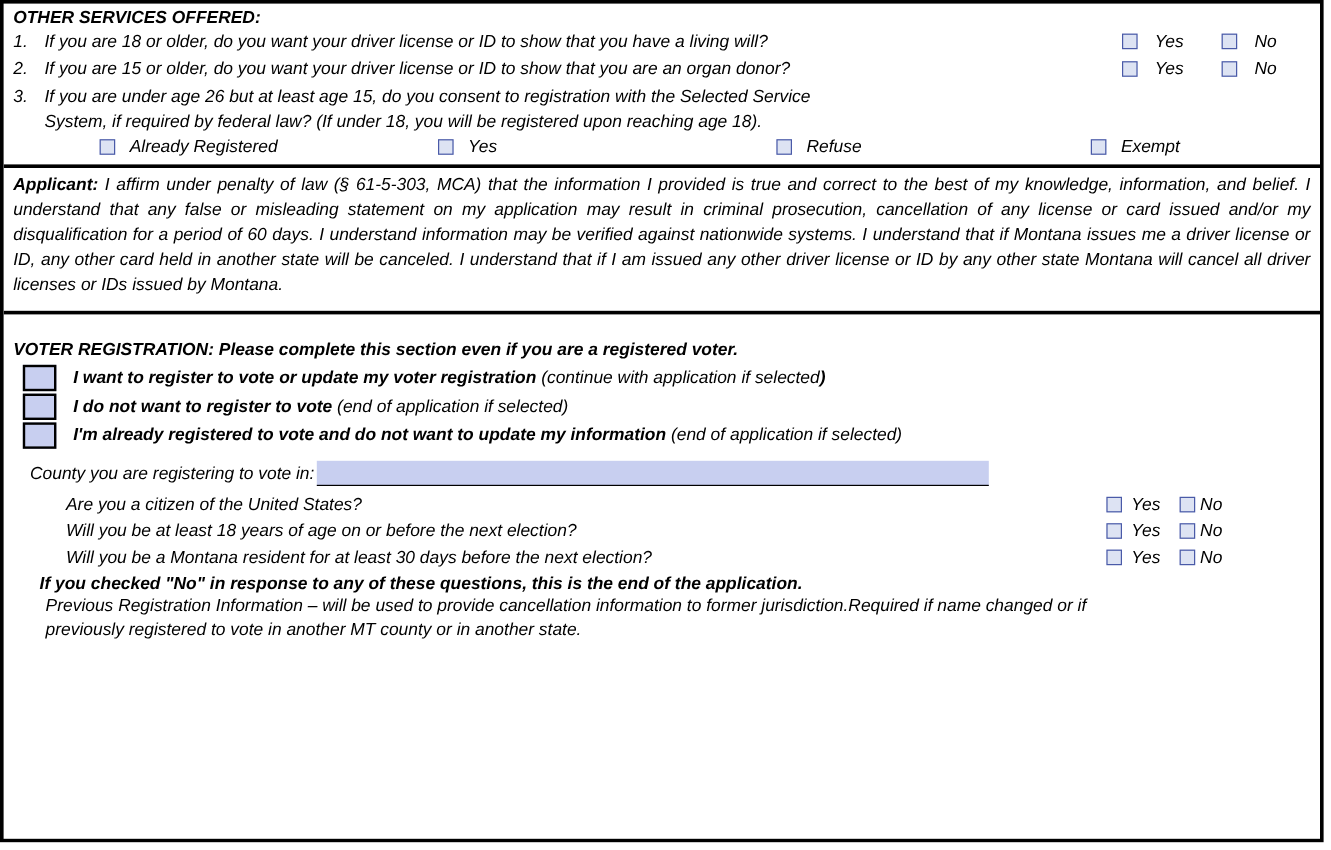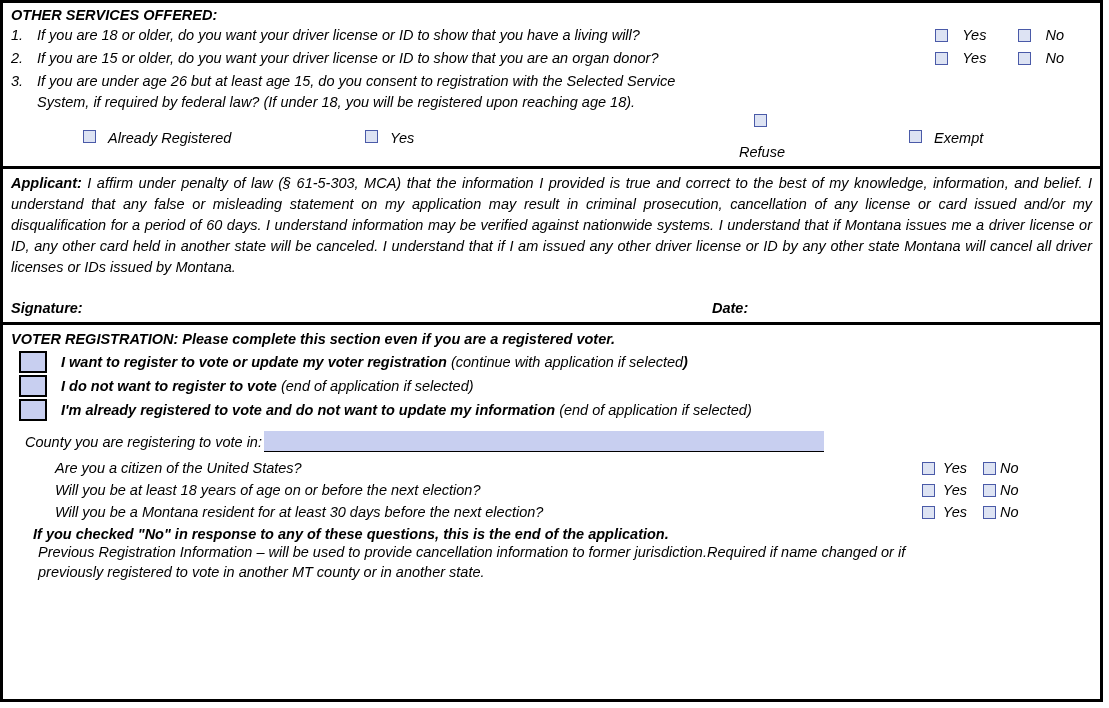--- a/index.html
+++ b/index.html
@@ -17,21 +17,21 @@
     box-sizing: border-box;
     overflow: hidden;
     font-style: italic;
   }
   .section {
     padding: 4px 8px 6px 8px;
   }
   .sep {
     border-top: 3px solid #000;
   }
-  .bold { font-weight: bold; }
+  .bold { font-weight: bold; margin-top: 16px; }
   .q-row { display: flex; align-items: flex-start; margin: 2px 0; line-height: 1.45; }
   .q-num { width: 26px; flex: 0 0 26px; }
   .q-text { flex: 1 1 auto; padding-right: 10px; }
   .yn { flex: 0 0 150px; white-space: nowrap; }
   .yn span { margin-right: 14px; }
   .cb {
     display: inline-block;
     width: 11px;
     height: 11px;
     border: 1px solid #4a5aa8;
@@ -132,32 +132,28 @@
       <div class="q-text">
         <span>If you are under age 26 but at least age 15, do you consent to registration with the Selected Service</span><br>
         <span>System, if required by federal law? (If under 18, you will be registered upon reaching age 18).</span>
       </div>
       <div class="yn"></div>
     </div>
 
     <div class="opts-row">
       <div class="opt" style="width:250px;"><span class="cb"></span>&nbsp;&nbsp;<span>Already Registered</span></div>
       <div class="opt" style="width:250px;"><span class="cb"></span>&nbsp;&nbsp;<span>Yes</span></div>
-      <div class="opt" style="width:230px;flex-direction:column;"><span class="cb"></span>&nbsp;&nbsp;<span>Refuse</span></div>
+      <div class="opt" style="width:230px;"><span class="cb"></span>&nbsp;&nbsp;<span>Refuse</span></div>
       <div class="opt"><span class="cb"></span>&nbsp;&nbsp;<span>Exempt</span></div>
     </div>
   </div>
 
   <div class="section sep">
     <div class="affirm">
       <span class="bold">Applicant:</span><span> I affirm under penalty of law (§ 61-5-303, MCA) that the information I provided is true and correct to the best of my knowledge, information, and belief. I understand that any false or misleading statement on my application may result in criminal prosecution, cancellation of any license or card issued and/or my disqualification for a period of 60 days. I understand information may be verified against nationwide systems. I understand that if Montana issues me a driver license or ID, any other card held in another state will be canceled. I understand that if I am issued any other driver license or ID by any other state Montana will cancel all driver licenses or IDs issued by Montana.</span>
-    </div>
-    <div class="sigrow">
-      <div class="sig">Signature:</div>
-      <div class="date">Date:</div>
     </div>
   </div>
 
   <div class="section sep" style="padding-top:6px;">
     <div class="bold" style="margin-bottom:4px;">VOTER  REGISTRATION: Please complete this section even if you are a registered voter.</div>
 
     <div class="voter-opt">
       <span class="bigbox"></span>
       <span><span class="bold">I want to register to vote or update my voter registration </span><span>(continue with application if selected</span><span class="bold">)</span></span>
     </div>

